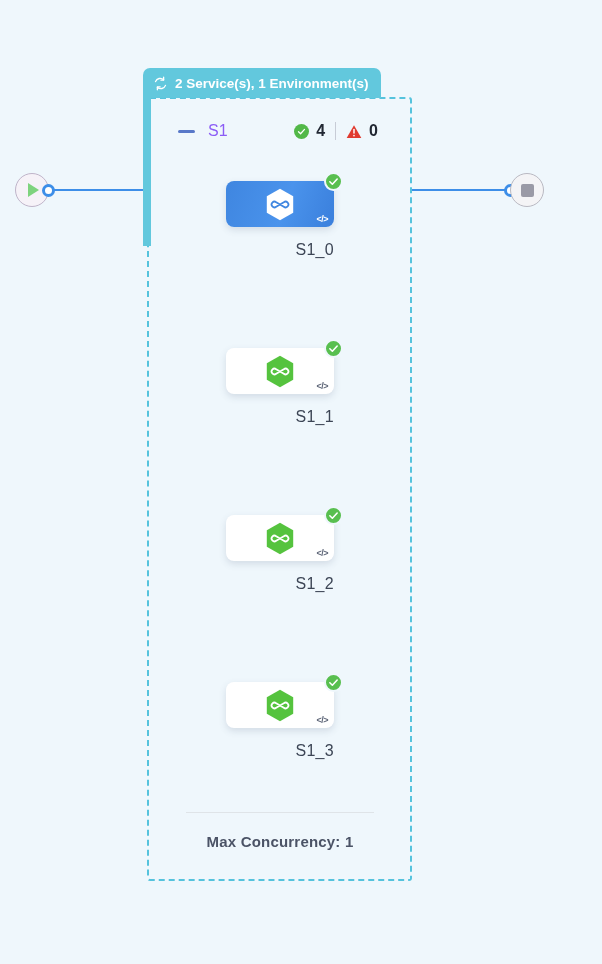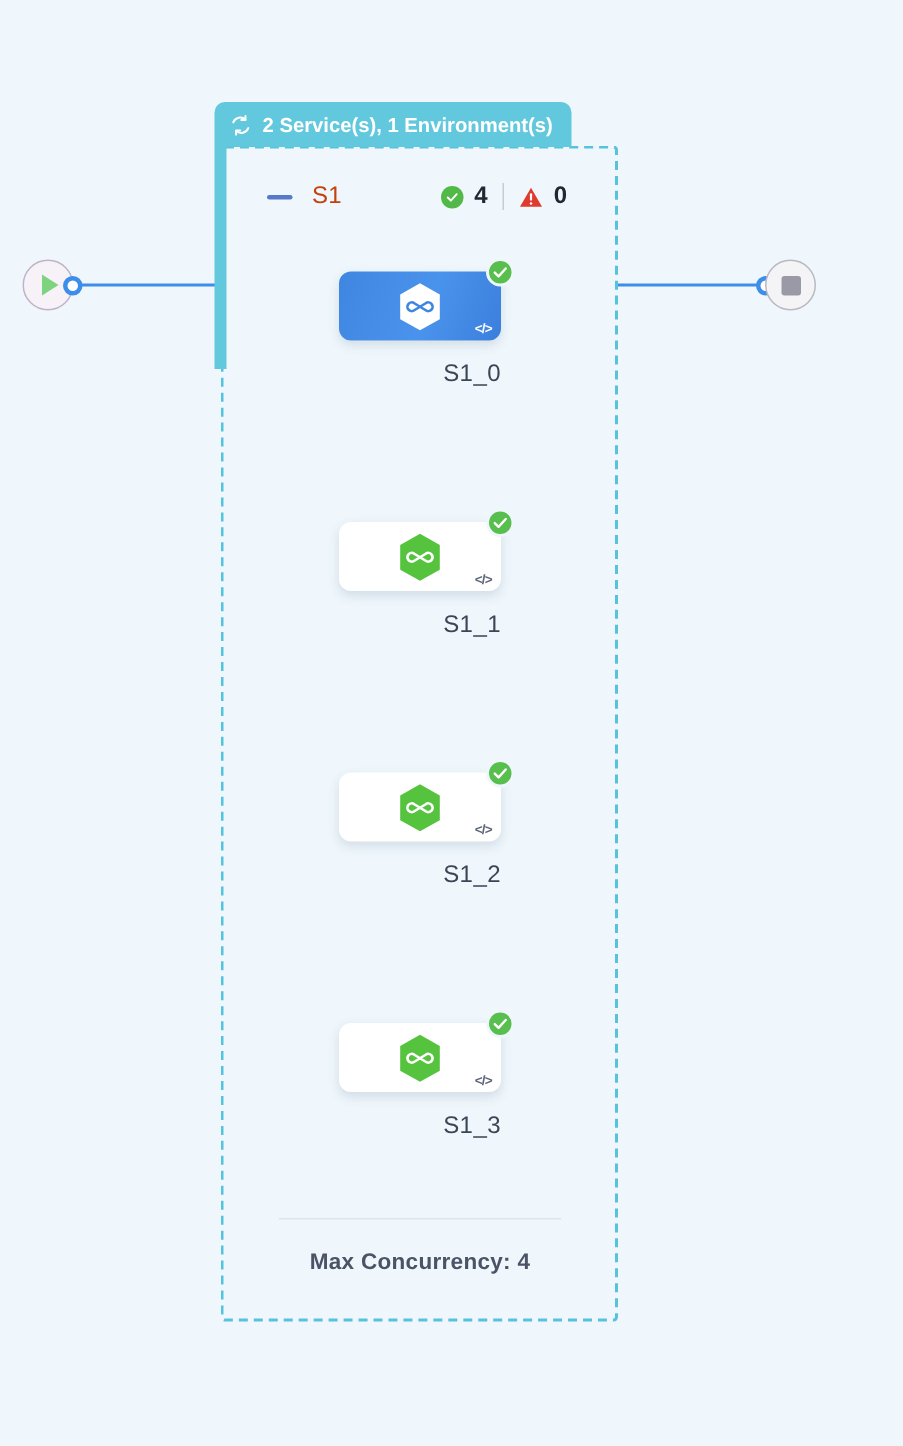--- a/index.html
+++ b/index.html
@@ -127,21 +127,21 @@
   }
   .collapse-icon {
     width: 17px; height: 3px;
     background: #5878c8;
     border-radius: 2px;
     flex: none;
   }
   .svc-name {
     margin-left: 13px;
     font-size: 16px;
-    color: #c2410c;
+    color: #8b5cf6;
     letter-spacing: .2px;
   }
   .counters {
     margin-left: auto;
     display: flex;
     align-items: center;
     gap: 7px;
   }
   .ok-badge {
     width: 15px; height: 15px;
@@ -357,16 +357,16 @@
         <svg viewBox="0 0 24 24" fill="none" stroke="#ffffff" stroke-width="3.4" stroke-linecap="round" stroke-linejoin="round">
           <polyline points="4 12.5 9.5 18 20 6.5"></polyline>
         </svg>
       </span>
     </div>
     <div class="node-label">S1_3</div>
   </div>
 
   <div id="footer">
     <div class="footer-divider"></div>
-    <div class="footer-text">Max Concurrency: 4</div>
+    <div class="footer-text">Max Concurrency: 1</div>
   </div>
 
 </div>
 
 </body></html>

